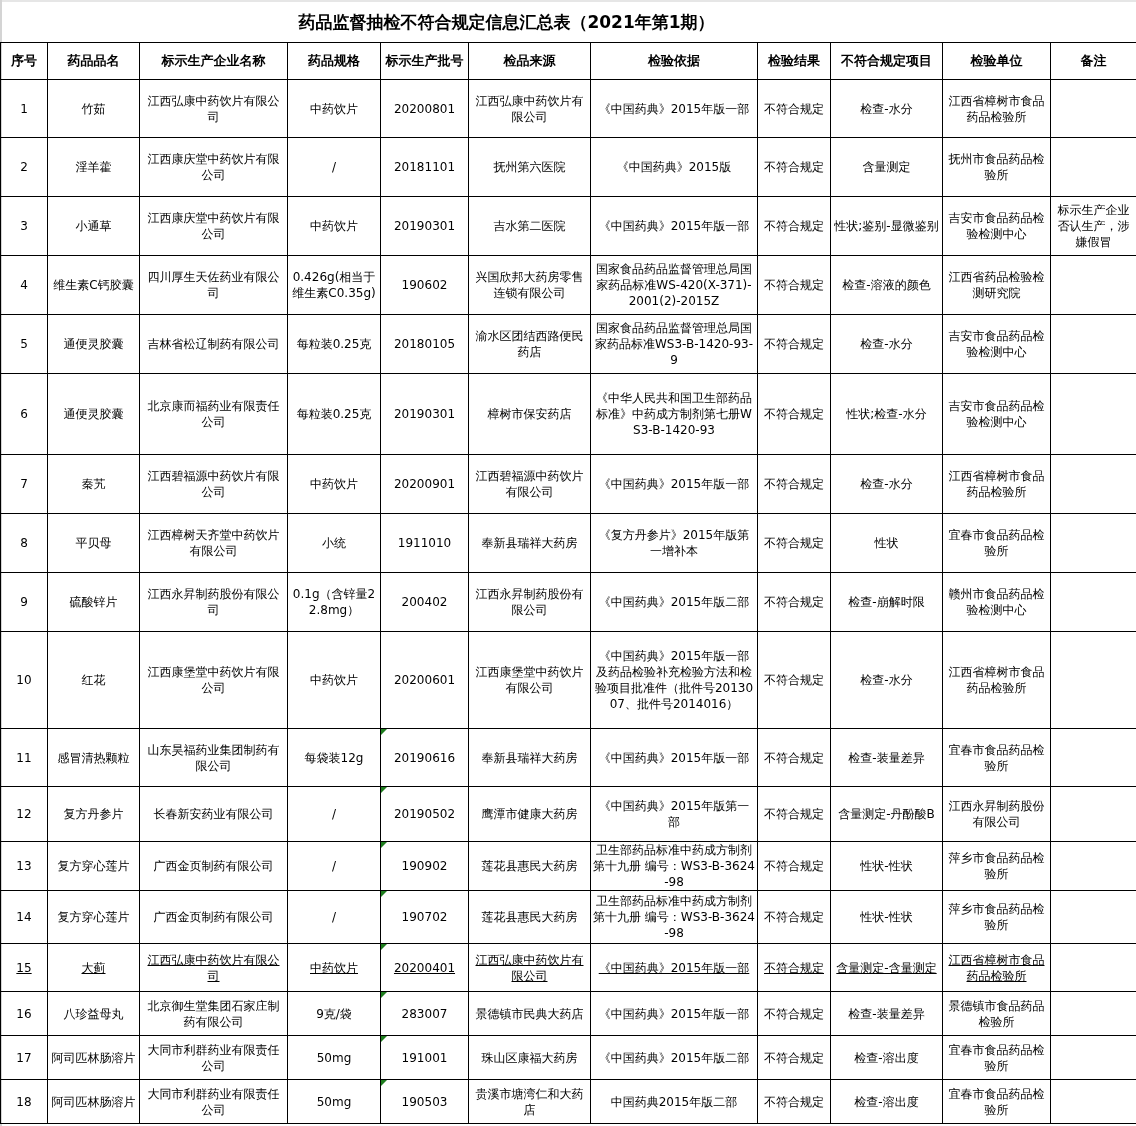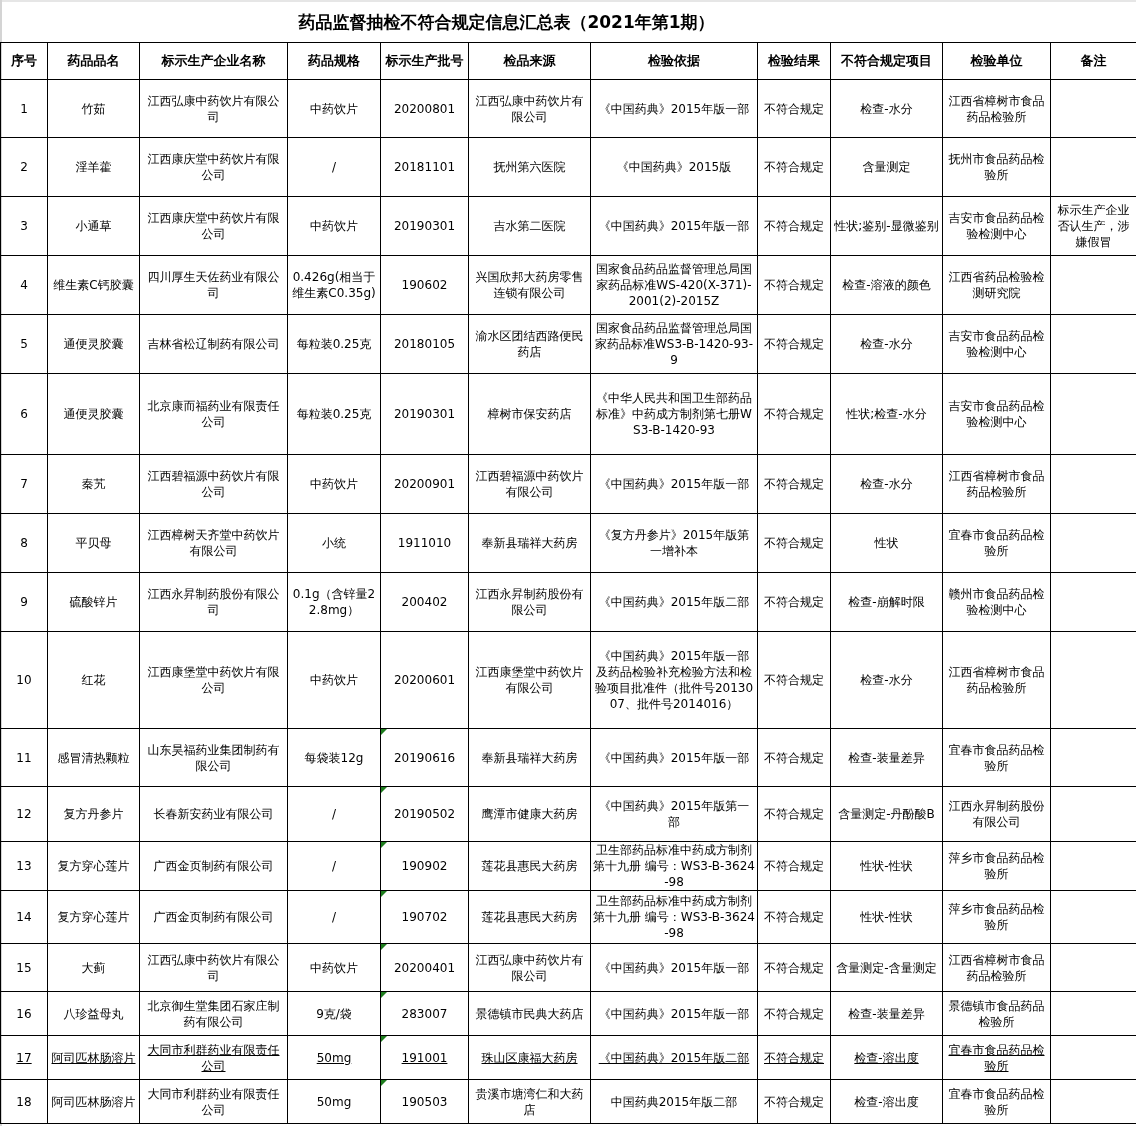--- a/index.html
+++ b/index.html
@@ -246,21 +246,21 @@
         <td>广西金页制药有限公司</td>
         <td>/</td>
         <td class="batch-flag">190702</td>
         <td>莲花县惠民大药房</td>
         <td>卫生部药品标准中药成方制剂第十九册 编号：WS3-B-3624-98</td>
         <td>不符合规定</td>
         <td>性状-性状</td>
         <td>萍乡市食品药品检验所</td>
         <td></td>
       </tr>
-      <tr style="height: 48px;">
+      <tr style="height: 48px; text-decoration: underline;">
         <td>15</td>
         <td>大蓟</td>
         <td>江西弘康中药饮片有限公司</td>
         <td>中药饮片</td>
         <td class="batch-flag">20200401</td>
         <td>江西弘康中药饮片有限公司</td>
         <td>《中国药典》2015年版一部</td>
         <td>不符合规定</td>
         <td>含量测定-含量测定</td>
         <td>江西省樟树市食品药品检验所</td>
@@ -272,21 +272,21 @@
         <td>北京御生堂集团石家庄制药有限公司</td>
         <td>9克/袋</td>
         <td class="batch-flag">283007</td>
         <td>景德镇市民典大药店</td>
         <td>《中国药典》2015年版一部</td>
         <td>不符合规定</td>
         <td>检查-装量差异</td>
         <td>景德镇市食品药品检验所</td>
         <td></td>
       </tr>
-      <tr style="height: 44px; text-decoration: underline;">
+      <tr style="height: 44px;">
         <td>17</td>
         <td>阿司匹林肠溶片</td>
         <td>大同市利群药业有限责任公司</td>
         <td>50mg</td>
         <td class="batch-flag">191001</td>
         <td>珠山区康福大药房</td>
         <td>《中国药典》2015年版二部</td>
         <td>不符合规定</td>
         <td>检查-溶出度</td>
         <td>宜春市食品药品检验所</td>

